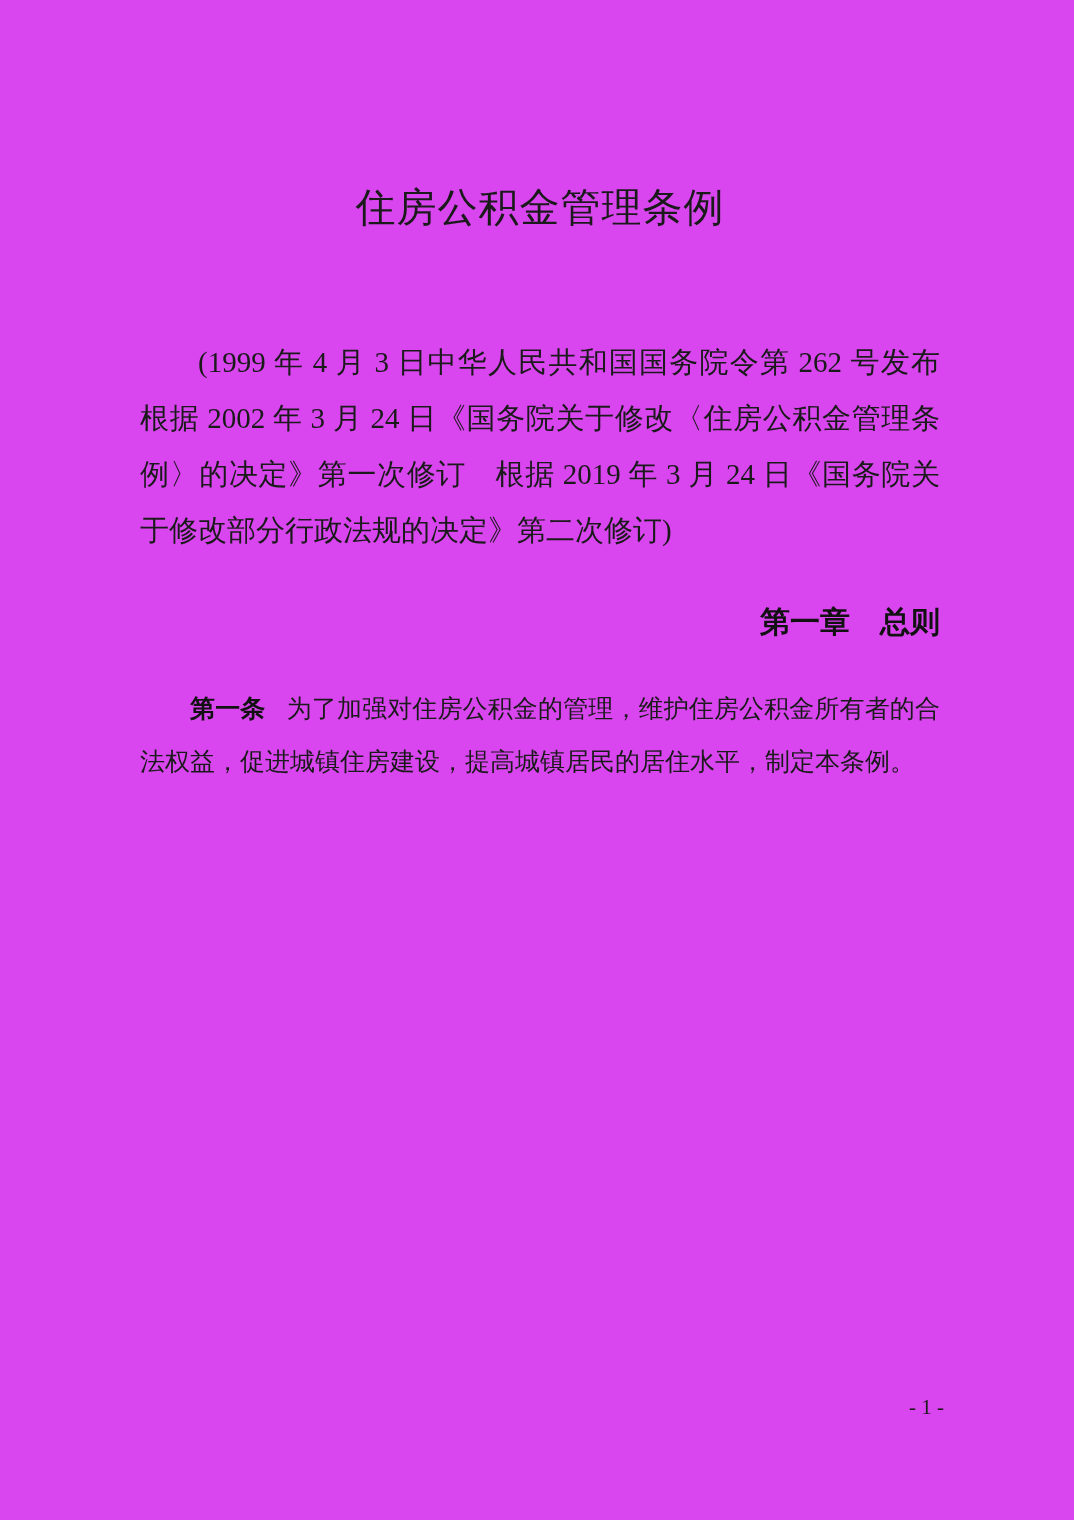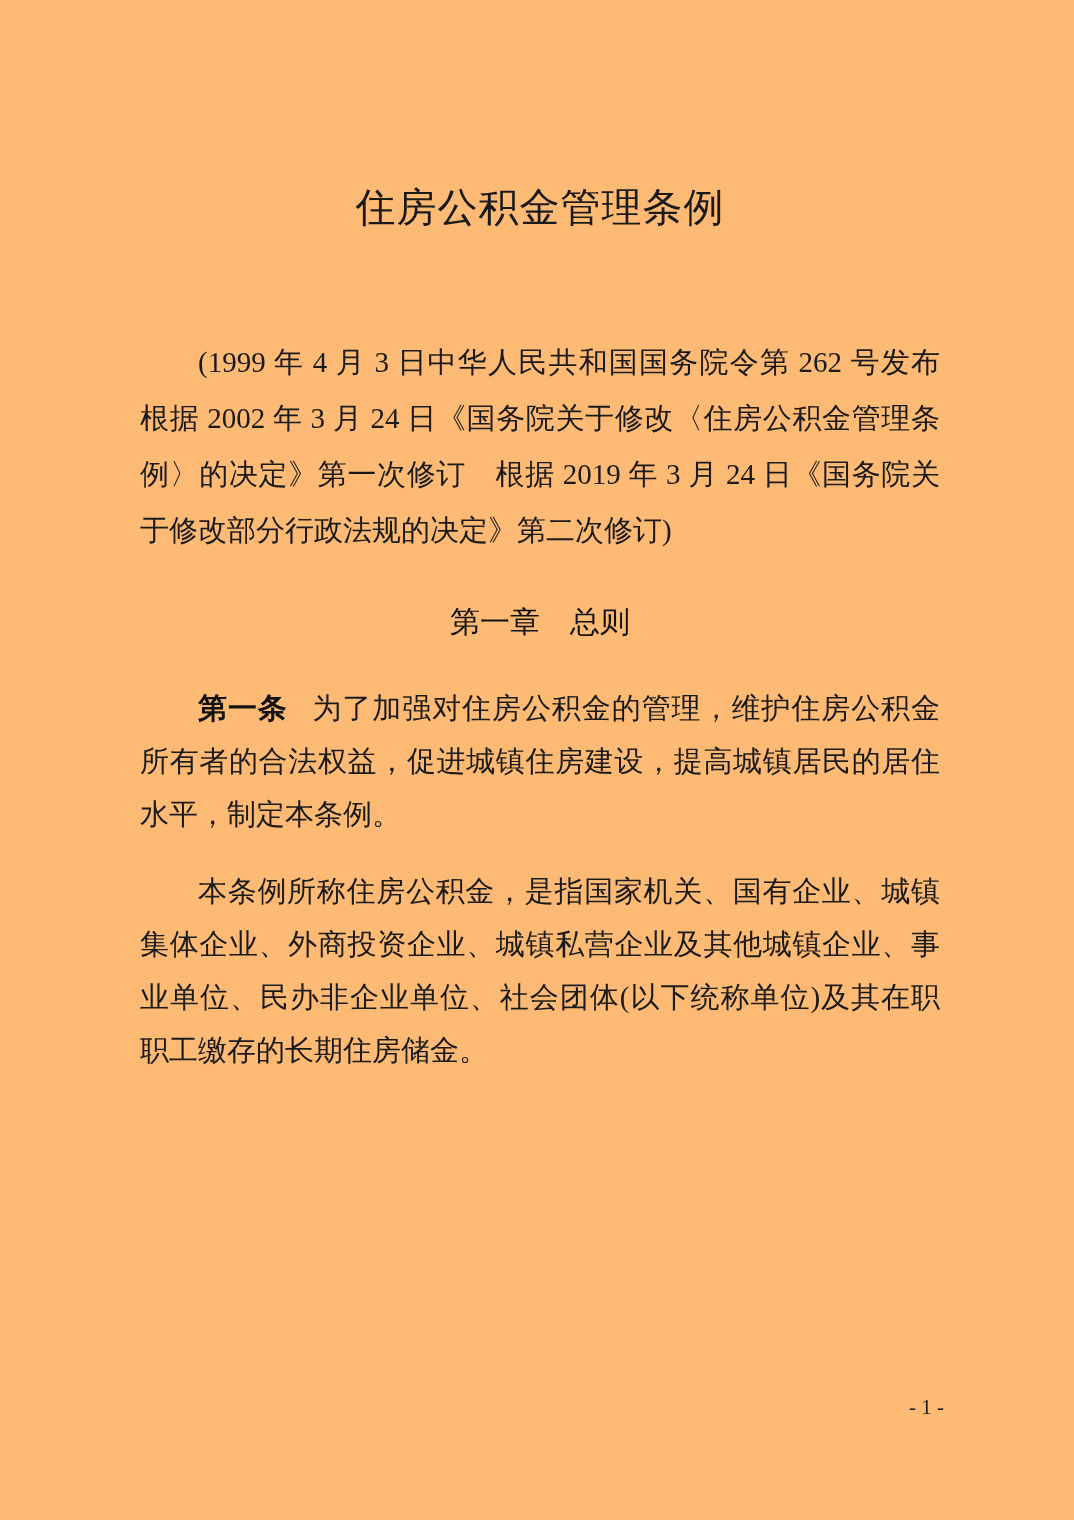--- a/index.html
+++ b/index.html
@@ -5,21 +5,21 @@
   html, body {
     margin: 0;
     padding: 0;
     background: #ffffff;
   }
   .page {
     position: relative;
     width: 1074px;
     height: 1520px;
     box-sizing: border-box;
-    background: #fdba74;
+    background: #d946ef;
     color: #1a1a1a;
     padding: 180px 134px 0 140px;
     overflow: hidden;
     font-family: "Liberation Serif", serif;
   }
   .title {
     margin: 0;
     font-family: "Liberation Serif", serif;
     font-weight: normal;
     font-size: 40px;
@@ -32,32 +32,32 @@
     font-size: 29px;
     line-height: 56px;
     text-align: justify;
     text-justify: inter-character;
     text-indent: 2em;
     font-family: "Liberation Serif", serif;
   }
   .chapter {
     margin: 44px 0 0 0;
     font-family: "Liberation Sans", sans-serif;
-    font-weight: normal;
+    font-weight: bold;
     font-size: 30px;
     line-height: 40px;
-    text-align: center;
+    text-align: right;
     color: #111111;
   }
   .articles {
     margin: 0;
   }
   .article {
     margin: 24px 0 0 0;
-    font-size: 29px;
+    font-size: 25px;
     line-height: 53px;
     text-align: justify;
     text-justify: inter-character;
     text-indent: 2em;
     font-family: "Liberation Serif", serif;
   }
   .article:first-of-type {
     margin-top: 40px;
   }
   .article-label {
@@ -86,18 +86,17 @@
 <div class="page">
 
   <h1 class="title">住房公积金管理条例</h1>
 
   <p class="preamble">(1999 年 4 月 3 日中华人民共和国国务院令第 262 号发布　根据 2002 年 3 月 24 日《国务院关于修改〈住房公积金管理条例〉的决定》第一次修订　根据 2019 年 3 月 24 日《国务院关于修改部分行政法规的决定》第二次修订)</p>
 
   <h2 class="chapter">第一章　总则</h2>
 
   <div class="articles">
     <p class="article"><span class="article-label">第一条</span><span class="article-text">为了加强对住房公积金的管理，维护住房公积金所有者的合法权益，促进城镇住房建设，提高城镇居民的居住水平，制定本条例。</span></p>
-      <p class="article"><span class="article-text">本条例所称住房公积金，是指国家机关、国有企业、城镇集体企业、外商投资企业、城镇私营企业及其他城镇企业、事业单位、民办非企业单位、社会团体(以下统称单位)及其在职职工缴存的长期住房储金。</span></p>
   </div>
 
   <div class="page-number">- 1 -</div>
 
 </div>
 
 </body></html>

